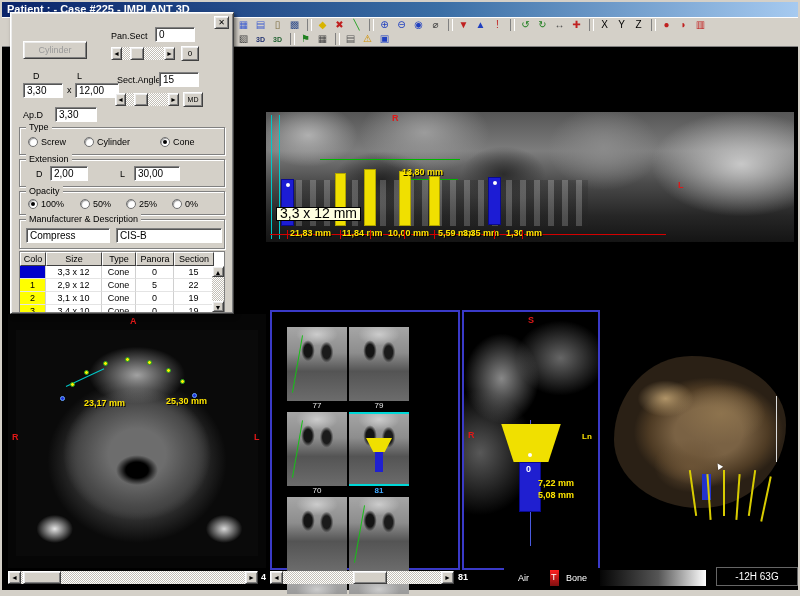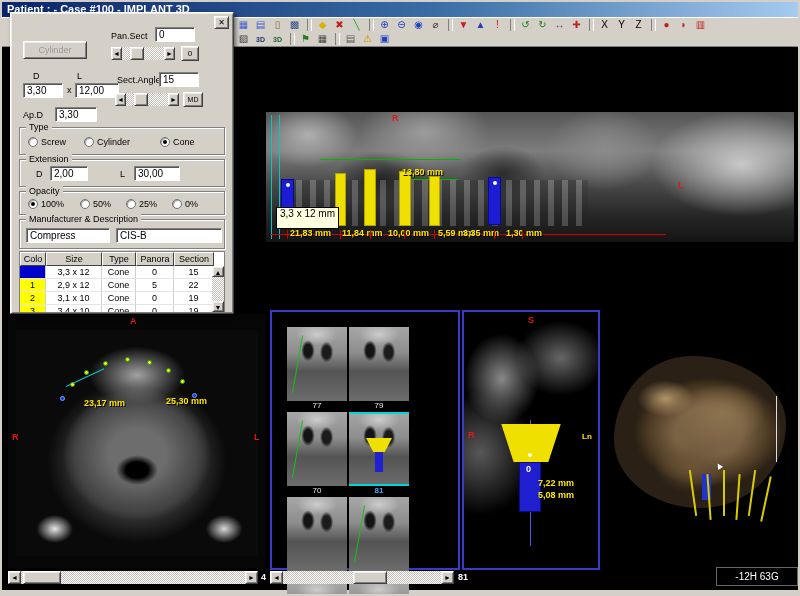--- a/index.html
+++ b/index.html
@@ -90,22 +90,22 @@
       linear-gradient(180deg,#565656 0%,#7d7d7d 30%,#4a4a4a 55%,#262626 80%,#141414 100%); }
   .teeth { position:absolute; left:3%; top:52%; width:58%; height:36%; opacity:.45;
            background:repeating-linear-gradient(90deg, rgba(225,225,225,.5) 0 6px, rgba(35,35,35,.5) 6px 14px); }
   .vline { position:absolute; width:1px; background:#00c8c8; }
   .gline-h { position:absolute; height:1px; background:#00b400; }
   .redline { position:absolute; height:1px; background:#d40000; }
   .redtick { position:absolute; width:1px; height:9px; background:#d40000; }
   .imp-b { position:absolute; background:#1c1cd4; border:1px solid #0a0a90; }
   .imp-y { position:absolute; background:#f0e000; border:1px solid #b0a400; }
   .wdot { position:absolute; width:4px; height:4px; border-radius:50%; background:#fff; }
-  .tooltip { position:absolute; background:#ffffe1; border:1px solid #000; color:#000; font-size:10px;
-             line-height:11px; padding:0 3px; height:22px; white-space:nowrap; z-index:5; }
+  .tooltip { position:absolute; background:#ffffe1; border:1px solid #000; color:#000; font-size:14px;
+             line-height:11px; padding:0 3px; height:14px; white-space:nowrap; z-index:5; }
 
   .axial { position:absolute; left:6px; top:312px; width:258px; height:254px; background:#060606; }
   .ct { position:absolute; left:8px; top:16px; width:242px; height:226px; background-color:#0a0a0a;
     background-image:
       radial-gradient(ellipse 28px 20px at 50% 62%, #000 40%, rgba(0,0,0,0) 75%),
       radial-gradient(ellipse 26px 20px at 16% 88%, #e6e6e6, rgba(0,0,0,0) 70%),
       radial-gradient(ellipse 26px 20px at 86% 88%, #d8d8d8, rgba(0,0,0,0) 70%),
       radial-gradient(ellipse 64px 38px at 50% 20%, #a2a2a2, rgba(0,0,0,0) 75%),
       radial-gradient(ellipse 95px 85px at 50% 55%, #6d6d6d 30%, #4a4a4a 60%, rgba(0,0,0,0) 78%),
       radial-gradient(ellipse 112px 102px at 50% 58%, #383838 50%, rgba(0,0,0,0) 80%); }
@@ -167,21 +167,21 @@
   .statusbox { position:absolute; left:714px; top:565px; width:82px; height:19px; background:#000;
                border:1px solid #666; color:#fff; font-size:10px; line-height:17px; text-align:center; }
   .sval { position:absolute; color:#fff; font-size:9px; font-weight:bold; }
 </style>
 </head>
 <body>
 
 <div class="screen">
 
   <div class="titlebar">
-    <span>Patient :  - Case #100 - IMPLANT 3D</span>
+    <span>Patient :  - Case #225 - IMPLANT 3D</span>
   </div>
 
   <div class="toolbar r1" id="toolbar-row1"><span class="tbicon" style="color: rgb(59, 91, 208);">▦</span><span class="tbicon" style="color: rgb(59, 91, 208);">▤</span><span class="tbicon" style="color: rgb(122, 106, 58);">▯</span><span class="tbicon" style="color: rgb(53, 80, 140);">▩</span><span class="tbsep"></span><span class="tbicon" style="color: rgb(216, 180, 0);">◆</span><span class="tbicon" style="color: rgb(192, 32, 32);">✖</span><span class="tbicon" style="color: rgb(32, 160, 32);">╲</span><span class="tbsep"></span><span class="tbicon" style="color: rgb(32, 64, 192);">⊕</span><span class="tbicon" style="color: rgb(32, 64, 192);">⊖</span><span class="tbicon" style="color: rgb(32, 64, 192);">◉</span><span class="tbicon" style="color: rgb(68, 68, 68);">⌀</span><span class="tbsep"></span><span class="tbicon" style="color: rgb(192, 32, 32);">▼</span><span class="tbicon" style="color: rgb(32, 64, 192);">▲</span><span class="tbicon" style="color: rgb(192, 32, 32);">!</span><span class="tbsep"></span><span class="tbicon" style="color: rgb(32, 128, 32);">↺</span><span class="tbicon" style="color: rgb(32, 128, 32);">↻</span><span class="tbicon" style="color: rgb(68, 68, 68);">↔</span><span class="tbicon" style="color: rgb(192, 32, 32);">✚</span><span class="tbsep"></span><span class="tbicon" style="color: rgb(0, 0, 0);">X</span><span class="tbicon" style="color: rgb(0, 0, 0);">Y</span><span class="tbicon" style="color: rgb(0, 0, 0);">Z</span><span class="tbsep"></span><span class="tbicon" style="color: rgb(192, 32, 32);">●</span><span class="tbicon" style="color: rgb(192, 32, 32);">◗</span><span class="tbicon" style="color: rgb(192, 32, 32);">▥</span></div>
   <div class="toolbar r2" id="toolbar-row2"><span class="tbicon" style="color: rgb(68, 68, 68);">▧</span><span class="tbicon small" style="color: rgb(32, 48, 112);">3D</span><span class="tbicon small" style="color: rgb(32, 96, 48);">3D</span><span class="tbsep"></span><span class="tbicon" style="color: rgb(32, 128, 32);">⚑</span><span class="tbicon" style="color: rgb(68, 68, 68);">▦</span><span class="tbsep"></span><span class="tbicon" style="color: rgb(85, 85, 85);">▤</span><span class="tbicon" style="color: rgb(208, 144, 0);">⚠</span><span class="tbicon" style="color: rgb(32, 64, 192);">▣</span></div>
 
   <div class="client"></div>
 
   <div class="pano-strip" id="pano">
     <div class="teeth"></div>
     <div class="vline" style="left:5px;top:3px;height:124px"></div>
@@ -324,20 +324,27 @@
 
   <div class="hsb" style="left:268px;top:569px;width:184px">
     <span class="sb-btn btn3d l"></span>
     <span class="sb-track">
         <span class="sb-thumb btn3d" style="left:70px;width:34px"></span>
       </span>
     <span class="sb-btn btn3d r"></span>
   </div>
   <div class="sval" style="left:456px;top:570px">81</div>
 
+  <div class="density">
+    <span class="dtxt" style="left:14px;top:5px">Air</span>
+    <span class="dmark"></span>
+    <span class="dtxt" style="left:47px;top:4px">T</span>
+    <span class="dtxt" style="left:62px;top:5px">Bone</span>
+    <span class="dgrad"></span>
+  </div>
 
   <div class="statusbox">-12H 63G</div>
 
   <div class="dialog">
     <span class="close-btn btn3d"></span>
     <button class="btn3d abs" style="left:12px;top:28px;width:64px;height:18px;color:#9a9a9a;font-size:9px">Cylinder</button>
 
     <span class="lbl" style="left:100px;top:18px">Pan.Sect</span>
     <input class="edit abs" style="left: 144px; top: 14px; width: 40px; height: 15px;" value="0">
     <div class="mini-sb" style="left:100px;top:34px;width:64px">

